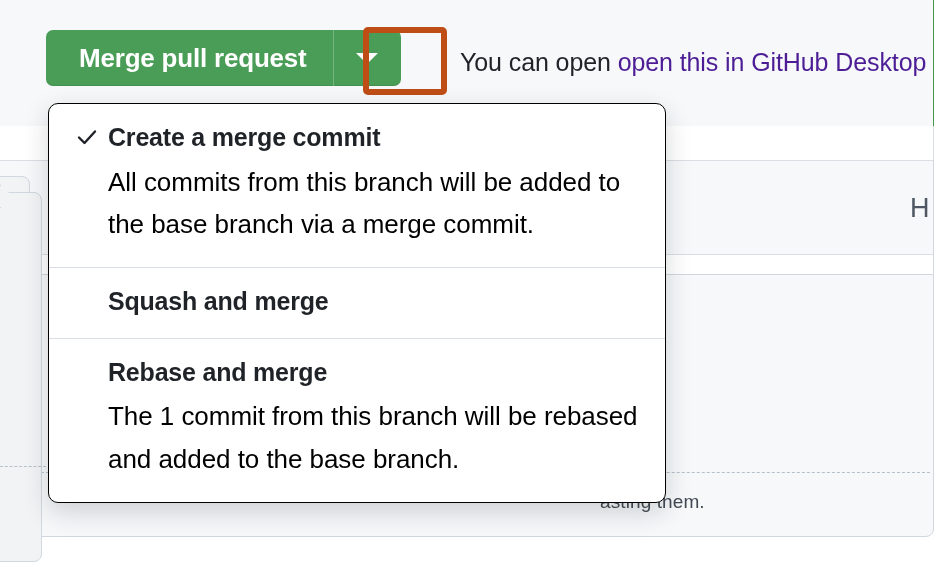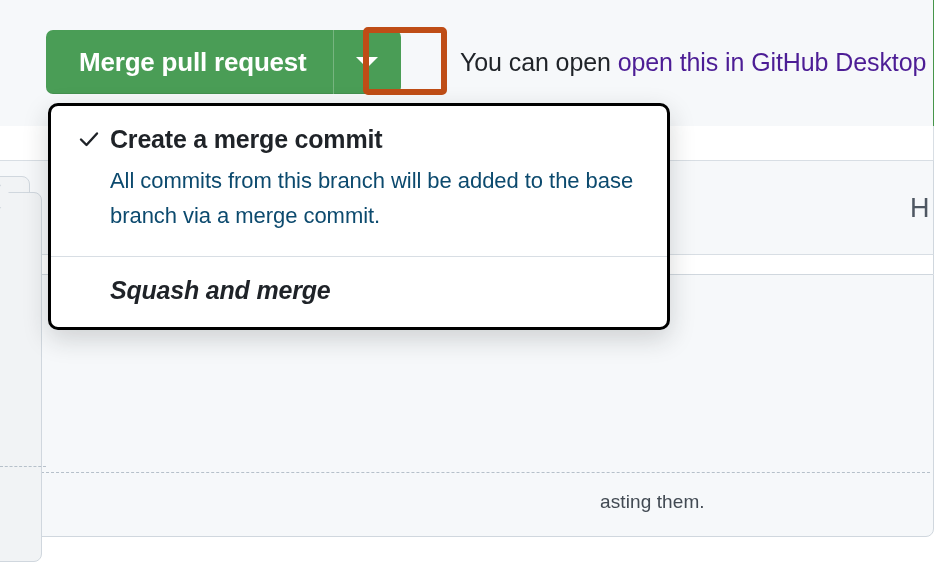--- a/index.html
+++ b/index.html
@@ -156,21 +156,21 @@
     width: 46px;
     height: 0;
     border-top: 1px dashed #b6c0ca;
   }
 
   
   .merge-btn-group {
     position: absolute;
     left: 46px;
     top: 30px;
-    height: 64px;
+    height: 56px;
     display: flex;
     align-items: stretch;
   }
   .merge-btn-main {
     background: #4a9d56;
     color: #ffffff;
     border: none;
     border-radius: 7px 0 0 7px;
     padding: 0 26px 0 33px;
     font-family: "Liberation Sans", sans-serif;
@@ -230,33 +230,32 @@
     text-decoration: none;
   }
 
   
   .dropdown {
     position: absolute;
     left: 48px;
     top: 103px;
     width: 616px;
     background: #ffffff;
-    border: 3px solid #000000;
+    border: 1px solid #000000;
     border-radius: 10px;
     box-shadow: 0 9px 26px rgba(27,31,36,.18);
     overflow: hidden;
   }
   .dd-item {
     position: relative;
     padding: 19px 26px 22px 26px;
     cursor: pointer;
   }
   .dd-item + .dd-item {
     border-top: 1px solid #d8dee4;
-    font-style: italic;
   }
   .dd-title-row {
     display: flex;
     align-items: flex-start;
     gap: 0;
   }
   .dd-check {
     width: 33px;
     flex: 0 0 33px;
     padding-top: 2px;
@@ -266,23 +265,23 @@
   .dd-title {
     font-size: 25px;
     font-weight: bold;
     color: #1f2328;
     letter-spacing: -.2px;
     line-height: 1.15;
   }
   .dd-desc {
     margin-left: 33px;
     margin-top: 9px;
-    font-size: 22px;
+    font-size: 26px;
     line-height: 1.62;
-    color: #0c4a6e;
+    color: #000000;
     letter-spacing: -.05px;
     max-width: 540px;
   }
 </style>
 </head>
 <body>
 
 <div id="screen">
 
   <div class="bg-layer">
@@ -327,16 +326,23 @@
       <div class="dd-desc">All commits from this branch will be added to the base branch via a merge commit.</div>
     </div>
 
     <div class="dd-item">
       <div class="dd-title-row">
         <span class="dd-check"></span>
         <span class="dd-title">Squash and merge</span>
       </div>
     </div>
 
+    <div class="dd-item">
+      <div class="dd-title-row">
+        <span class="dd-check"></span>
+        <span class="dd-title">Rebase and merge</span>
+      </div>
+      <div class="dd-desc">The 1 commit from this branch will be rebased and added to the base branch.</div>
+    </div>
 
   </div>
 
 </div>
 
 </body></html>

